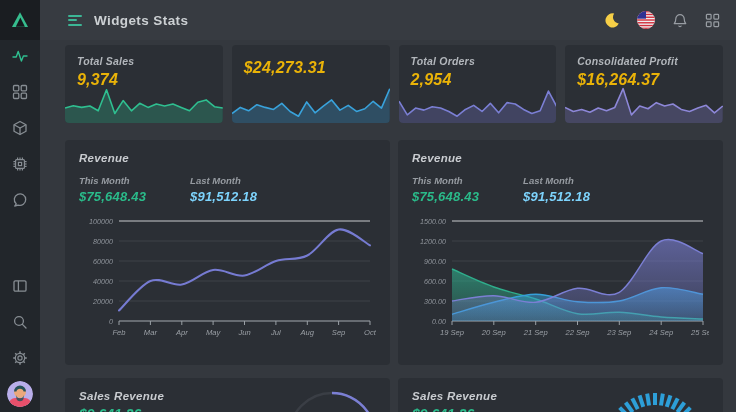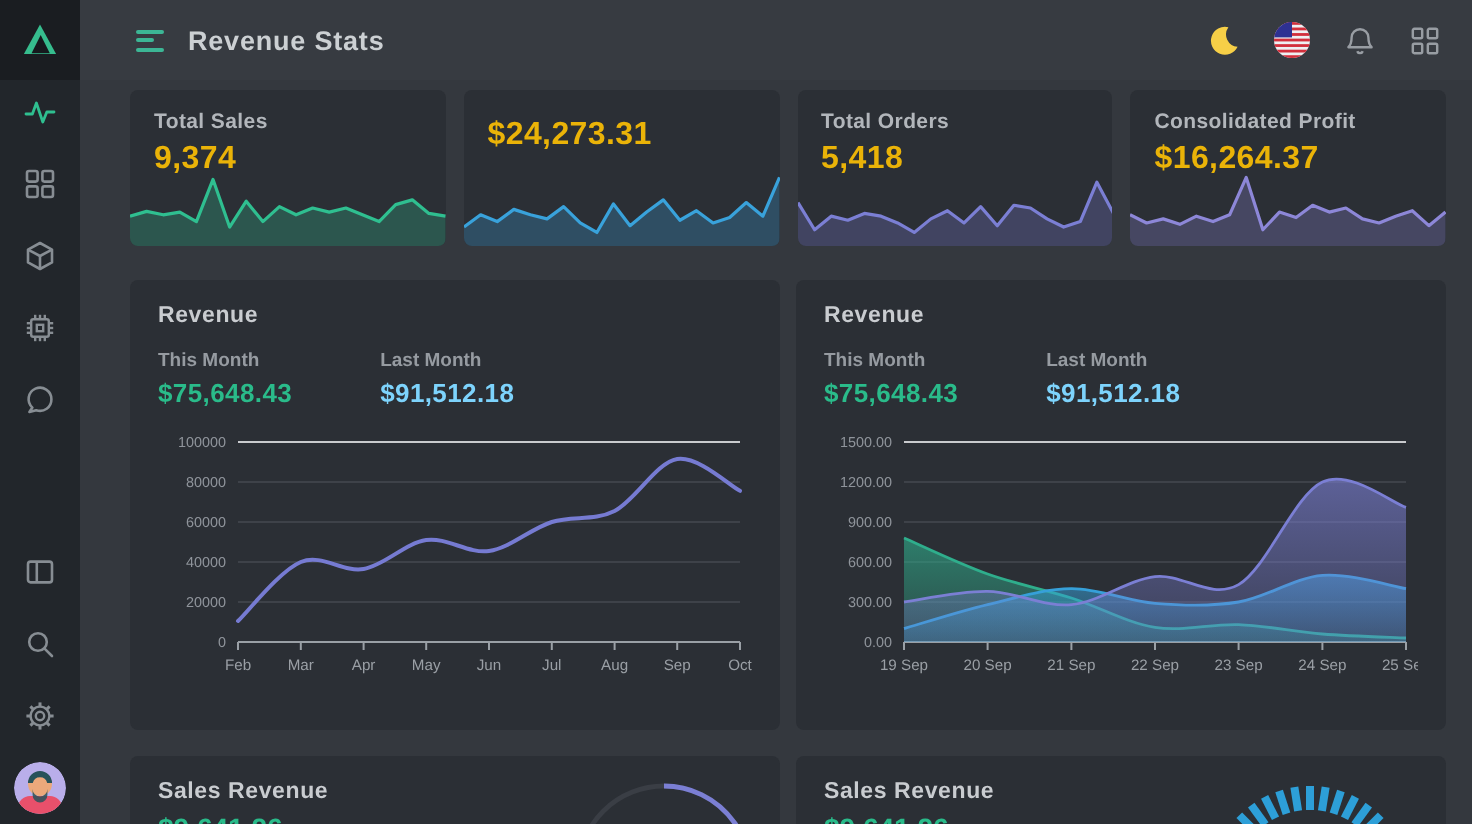--- a/index.html
+++ b/index.html
@@ -21,21 +21,21 @@
   .topbar { position:absolute; left:40px; top:0; right:0; height:40px; background:#373b41; display:flex; align-items:center; z-index:4; }
   .hamburger { margin-left:28px; display:flex; flex-direction:column; gap:2.5px; cursor:pointer; }
   .hamburger span { display:block; height:2px; border-radius:1px; background:#3cb695; }
   .hamburger span:nth-child(1){ width:14px; }
   .hamburger span:nth-child(2){ width:9px; }
   .hamburger span:nth-child(3){ width:14px; }
   .topbar-title { margin-left:12px; font-size:13.5px; font-weight:700; letter-spacing:.4px; color:#ccd0d3; }
   .topbar-right { margin-left:auto; display:flex; align-items:center; gap:17px; padding-right:16px; }
   .topbar-right > span { display:flex; cursor:pointer; }
   
-  .main { position:absolute; left:40px; top:40px; right:0; bottom:0; padding:5px 13px 16px 25px; }
+  .main { position:absolute; left:40px; top:40px; right:0; bottom:0; padding:5px 13px 16px 25px;font-style:italic; }
   .card { background:#2b2f35; border-radius:4px; position:relative; overflow:hidden; }
   .stats-row { display:grid; grid-template-columns:repeat(4,1fr); gap:9px; height:78px; }
   .stat-card { padding:10px 12px 0; }
   .stat-label { font-size:10.5px; font-weight:700; color:#b2b6bb; letter-spacing:.2px; }
   .stat-value { font-size:16px; font-weight:700; color:#eab308; margin-top:4px; letter-spacing:.2px; }
   .spark { position:absolute; left:0; right:0; bottom:0; width:100%; height:40px; display:block; }
   .rev-row { display:grid; grid-template-columns:1fr 1fr; gap:8px; height:225px; margin-top:17px; }
   .rev-card { padding:12px 14px 0; }
   .rev-title { font-size:11.5px; font-weight:700; color:#c9ccd0; letter-spacing:.3px; }
   .rev-stats { display:flex; gap:44px; margin-top:11px; }
@@ -133,21 +133,21 @@
     </span>
   </nav>
 </aside>
 
 <header class="topbar">
   <div class="hamburger">
       <span></span>
       <span></span>
       <span></span>
     </div>
-  <div class="topbar-title">Revenue Stats</div>
+  <div class="topbar-title">Widgets Stats</div>
   <div class="topbar-right">
     <span>
       <svg width="17" height="17" viewBox="0 0 17 17">
           <path d="M11.2 1.6 a7 7 0 1 0 4.6 9.8 A6.2 6.2 0 0 1 11.2 1.6 Z" fill="#f6cf47"></path>
         </svg>
     </span>
     <span>
       <svg width="18" height="18" viewBox="0 0 18 18">
         <defs>
             <clipPath id="flc">
@@ -199,21 +199,21 @@
     </div>
     <div class="card stat-card">
       <div class="stat-value">$24,273.31</div>
       <svg class="spark" preserveAspectRatio="none" viewBox="0 0 158 40">
           <path d="M 0 30.52 L 8.32 24.4 L 16.63 27.8 L 24.95 21.68 L 33.26 24.4 L 41.58 26.44 L 49.89 20.32 L 58.21 28.48 L 66.53 33.24 L 74.84 18.96 L 83.16 29.84 L 91.47 23.04 L 99.79 16.92 L 108.11 27.12 L 116.42 22.36 L 124.74 28.48 L 133.05 25.76 L 141.37 18.28 L 149.68 25.08 L 158 5.7 L 158 40 L 0 40 Z" fill="#39a2db" fill-opacity="0.28"></path>
           <path d="M 0 30.52 L 8.32 24.4 L 16.63 27.8 L 24.95 21.68 L 33.26 24.4 L 41.58 26.44 L 49.89 20.32 L 58.21 28.48 L 66.53 33.24 L 74.84 18.96 L 83.16 29.84 L 91.47 23.04 L 99.79 16.92 L 108.11 27.12 L 116.42 22.36 L 124.74 28.48 L 133.05 25.76 L 141.37 18.28 L 149.68 25.08 L 158 5.7" fill="none" stroke="#39a2db" stroke-width="1.6" stroke-linejoin="round"></path>
         </svg>
     </div>
     <div class="card stat-card">
       <div class="stat-label">Total Orders</div>
-      <div class="stat-value">5,418</div>
+      <div class="stat-value">2,954</div>
       <svg class="spark" preserveAspectRatio="none" viewBox="0 0 158 40">
           <path d="M 0 18.28 L 8.32 31.88 L 16.63 25.08 L 24.95 27.12 L 33.26 23.72 L 41.58 25.08 L 49.89 28.48 L 58.21 33.24 L 66.53 26.44 L 74.84 22.36 L 83.16 28.48 L 91.47 20.32 L 99.79 29.84 L 108.11 19.64 L 116.42 21 L 124.74 26.44 L 133.05 30.52 L 141.37 27.8 L 149.68 8.08 L 158 23.72 L 158 40 L 0 40 Z" fill="#7b7fd4" fill-opacity="0.28"></path>
           <path d="M 0 18.28 L 8.32 31.88 L 16.63 25.08 L 24.95 27.12 L 33.26 23.72 L 41.58 25.08 L 49.89 28.48 L 58.21 33.24 L 66.53 26.44 L 74.84 22.36 L 83.16 28.48 L 91.47 20.32 L 99.79 29.84 L 108.11 19.64 L 116.42 21 L 124.74 26.44 L 133.05 30.52 L 141.37 27.8 L 149.68 8.08 L 158 23.72" fill="none" stroke="#7b7fd4" stroke-width="1.6" stroke-linejoin="round"></path>
         </svg>
     </div>
     <div class="card stat-card">
       <div class="stat-label">Consolidated Profit</div>
       <div class="stat-value">$16,264.37</div>
       <svg class="spark" preserveAspectRatio="none" viewBox="0 0 158 40">
           <path d="M 0 24.4 L 8.32 28.48 L 16.63 26.44 L 24.95 29.16 L 33.26 25.08 L 41.58 27.8 L 49.89 24.4 L 58.21 5.7 L 66.53 31.88 L 74.84 23.04 L 83.16 25.76 L 91.47 19.64 L 99.79 23.04 L 108.11 21 L 116.42 26.44 L 124.74 28.48 L 133.05 25.08 L 141.37 22.36 L 149.68 29.84 L 158 23.04 L 158 40 L 0 40 Z" fill="#8d87d8" fill-opacity="0.28"></path>

